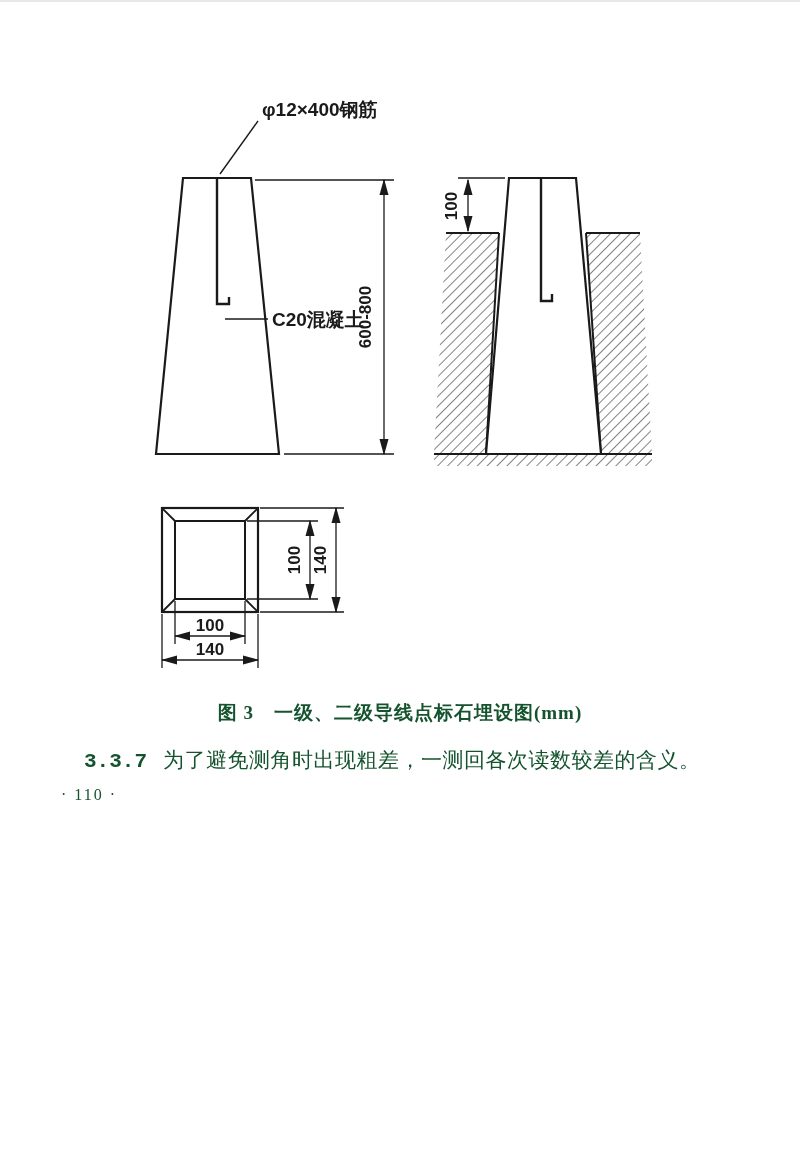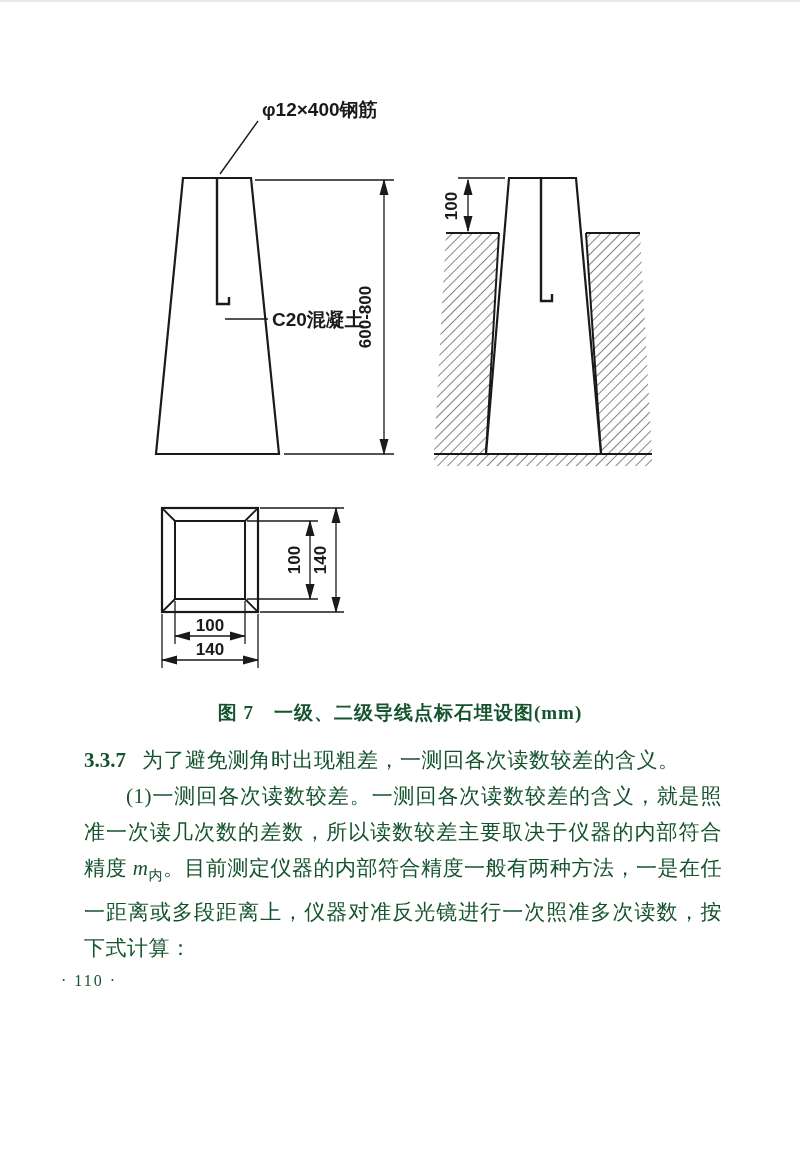--- a/index.html
+++ b/index.html
@@ -36,21 +36,21 @@
     margin-top:16px;
     padding:0 78px 0 84px;
     font-size:21px;
     line-height:36px;
     text-align:justify;
     letter-spacing:0.5px;
   }
   .text-block p{margin:0;}
   .sec-num{
     font-weight:bold;
-    font-family:Liberation Serif, serif;
+    font-family:Liberation Mono, monospace;
     margin-right:16px;
     letter-spacing:0;
   }
   .indent{text-indent:2em;}
   .m-sym{font-style:italic;font-family:"Liberation Serif","DejaVu Serif",serif;}
   sub{font-size:14px;}
   .page-num{
     margin-top:6px;
     padding-left:61px;
     font-size:16px;
@@ -126,22 +126,21 @@
       <line x1="162" y1="612" x2="162" y2="666" stroke-width="1.3"></line>
       <line x1="258" y1="612" x2="258" y2="666" stroke-width="1.3"></line>
       <line x1="162" y1="658" x2="258" y2="658" stroke-width="1.3" marker-start="url(#arrow)" marker-end="url(#arrow)"></line>
     </g>
     <text class="dim-label" transform="translate(300,558) rotate(-90)" text-anchor="middle">100</text>
     <text class="dim-label" transform="translate(326,558) rotate(-90)" text-anchor="middle">140</text>
     <text class="dim-label" x="210" y="629" text-anchor="middle">100</text>
     <text class="dim-label" x="210" y="653" text-anchor="middle">140</text>
   </svg>
 
-  <div class="caption">图 7　一级、二级导线点标石埋设图(mm)</div>
+  <div class="caption">图 3　一级、二级导线点标石埋设图(mm)</div>
 
   <div class="text-block">
     <p><span class="sec-num">3.3.7</span><span>为了避免测角时出现粗差，一测回各次读数较差的含义。</span></p>
-    <p class="indent"><span>(1)一测回各次读数较差。一测回各次读数较差的含义，就是照准一次读几次数的差数，所以读数较差主要取决于仪器的内部符合精度 </span><span class="m-sym">m</span><sub>内</sub><span>。目前测定仪器的内部符合精度一般有两种方法，一是在任一距离或多段距离上，仪器对准反光镜进行一次照准多次读数，按下式计算：</span></p>
   </div>
 
   <div class="page-num">· 110 ·</div>
 
 </div>
 
 </body></html>

